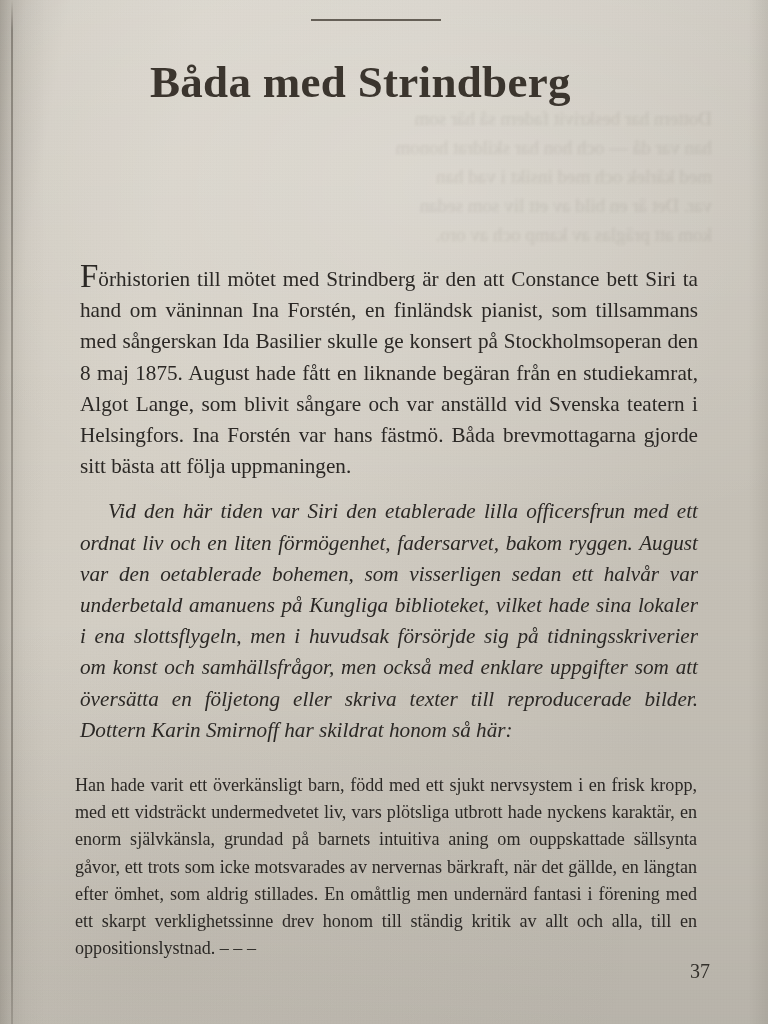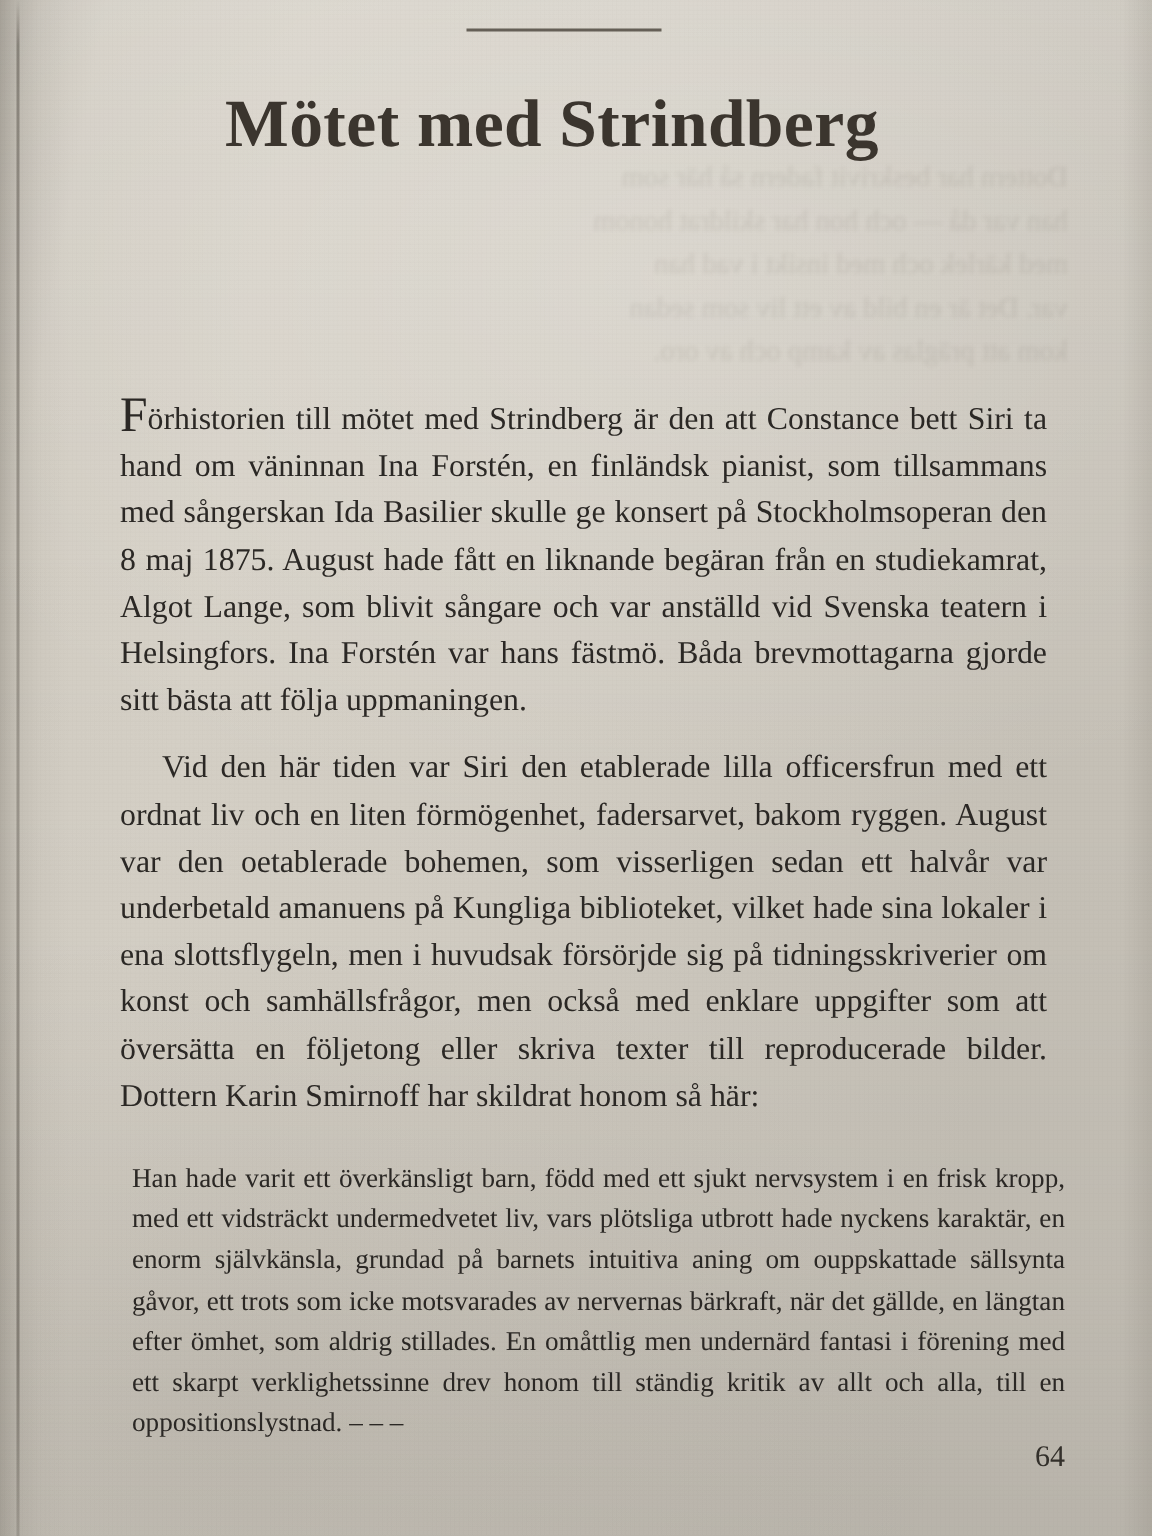--- a/index.html
+++ b/index.html
@@ -145,32 +145,32 @@
 
   p.body {
     margin: 14px;
     font-size: 21.2px;
     line-height: 31.2px;
     text-align: justify;
     text-justify: inter-word;
     color: #2b2825;
     hyphens: manual;
   }
-  p.body.indent { text-indent: 28px; }
+  p.body.indent { text-indent: 28px; font-style: italic; }
 
   .raised-cap {
     font-size: 33px;
     line-height: 0;
     vertical-align: -1px;
     letter-spacing: 0px;
   }
 
   .quote-block {
     position: absolute;
-    left: 88px;
+    left: 75px;
     top: 772px;
     width: 622px;
   }
   p.quote {
     margin: 0;
     font-size: 18.1px;
     line-height: 27.2px;
     text-align: justify;
     text-justify: inter-word;
     color: #2b2825;
@@ -207,28 +207,28 @@
 kom att präglas av kamp och av oro.</div>
 
   <div class="gutter-shadow"></div>
   <div class="gutter-line"></div>
   <div class="edge-right"></div>
 
   <div class="content ink-soft">
 
     <div class="title-rule"></div>
 
-    <h1 class="page-title">Mötet med Strindberg</h1>
+    <h1 class="page-title">Båda med Strindberg</h1>
 
     <div class="body-col">
       <p class="body"><span class="raised-cap">F</span><span>örhistorien till mötet med Strindberg är den att Constance bett Siri ta hand om väninnan Ina Forstén, en finländsk pianist, som tillsammans med sångerskan Ida Basilier skulle ge konsert på Stockholmsoperan den 8 maj 1875. August hade fått en liknande begäran från en studiekamrat, Algot Lange, som blivit sångare och var anställd vid Svenska teatern i Helsingfors. Ina Forstén var hans fästmö. Båda brevmottagarna gjorde sitt bästa att följa uppmaningen.</span></p>
 
       <p class="body indent">Vid den här tiden var Siri den etablerade lilla officersfrun med ett ordnat liv och en liten förmögenhet, fadersarvet, bakom ryggen. August var den oetablerade bohemen, som visserligen sedan ett halvår var underbetald amanuens på Kungliga biblioteket, vilket hade sina lokaler i ena slottsflygeln, men i huvudsak försörjde sig på tidningsskriverier om konst och samhällsfrågor, men också med enklare uppgifter som att översätta en följetong eller skriva texter till reproducerade bilder. Dottern Karin Smirnoff har skildrat honom så här:</p>
     </div>
 
     <div class="quote-block">
       <p class="quote">Han hade varit ett överkänsligt barn, född med ett sjukt nervsystem i en frisk kropp, med ett vidsträckt undermedvetet liv, vars plötsliga utbrott hade nyckens karaktär, en enorm självkänsla, grundad på barnets intuitiva aning om ouppskattade sällsynta gåvor, ett trots som icke motsvarades av nervernas bärkraft, när det gällde, en längtan efter ömhet, som aldrig stillades. En omåttlig men undernärd fantasi i förening med ett skarpt verklighetssinne drev honom till ständig kritik av allt och alla, till en oppositionslystnad. – – –</p>
     </div>
 
-    <div class="page-number">64</div>
+    <div class="page-number">37</div>
   </div>
 
 </div>
 
 </body></html>

